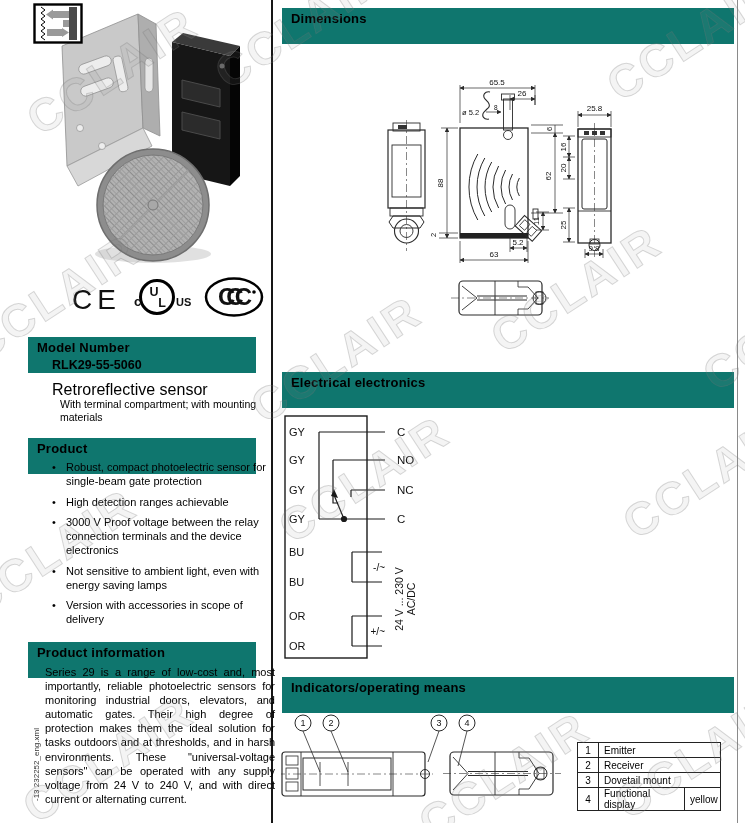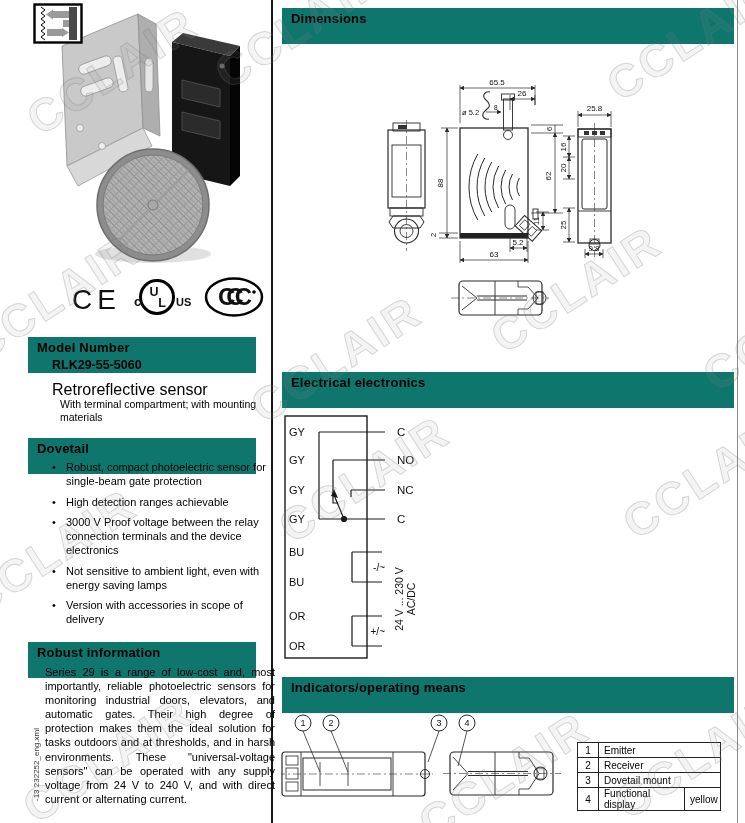--- a/index.html
+++ b/index.html
@@ -115,21 +115,21 @@
     <text x="158" y="33" font-size="24" font-weight="bold" letter-spacing="-9">CCC</text>
     <circle cx="194" cy="20" r="1.8" fill="#000"></circle>
   </g>
 </svg>
 
 <div class="hbar lbar z10" style="top:337px">Model Number</div>
 <div class="abs modelnum z10">RLK29-55-5060</div>
 <div class="abs modeltype z10">Retroreflective sensor</div>
 <div class="abs modeldesc z10">With terminal compartment; with mounting materials</div>
 
-<div class="hbar lbar z10" style="top:438px">Dovetail</div>
+<div class="hbar lbar z10" style="top:438px">Product</div>
 <div class="abs featlist z10">
   <div class="feat">
     <span class="b">•</span>
     <span class="t">Robust, compact photoelectric sensor for single-beam gate protection</span>
   </div>
   <div class="feat">
     <span class="b">•</span>
     <span class="t">High detection ranges achievable</span>
   </div>
   <div class="feat">
@@ -139,21 +139,21 @@
   <div class="feat">
     <span class="b">•</span>
     <span class="t">Not sensitive to ambient light, even with energy saving lamps</span>
   </div>
   <div class="feat">
     <span class="b">•</span>
     <span class="t">Version with accessories in scope of delivery</span>
   </div>
 </div>
 
-<div class="hbar lbar z10" style="top:642px">Robust information</div>
+<div class="hbar lbar z10" style="top:642px">Product information</div>
 <div class="abs prodtext z10">Series 29 is a range of low-cost and, most importantly, reliable photoelectric sensors for monitoring industrial doors, elevators, and automatic gates. Their high degree of protection makes them the ideal solution for tasks outdoors and at thresholds, and in harsh environments. These "universal-voltage sensors" can be operated with any supply voltage from 24 V to 240 V, and with direct current or alternating current.</div>
 
 <div class="abs sidetext">-13  232252_eng.xml</div>
 
 <div class="hbar rbar z10" style="top:8px">Dimensions</div>
 
 <svg class="abs" style="left:281px;top:35px" width="457" height="330" viewBox="0 0 457 330" fill="none" stroke="#2a2a2a" stroke-width="1">
   <defs>
     <marker id="ar" viewBox="0 0 10 10" refX="9" refY="5" markerWidth="7" markerHeight="7" orient="auto-start-reverse">
       <path d="M0,0 L10,5 L0,10 z" fill="#2a2a2a" stroke="none"></path>

